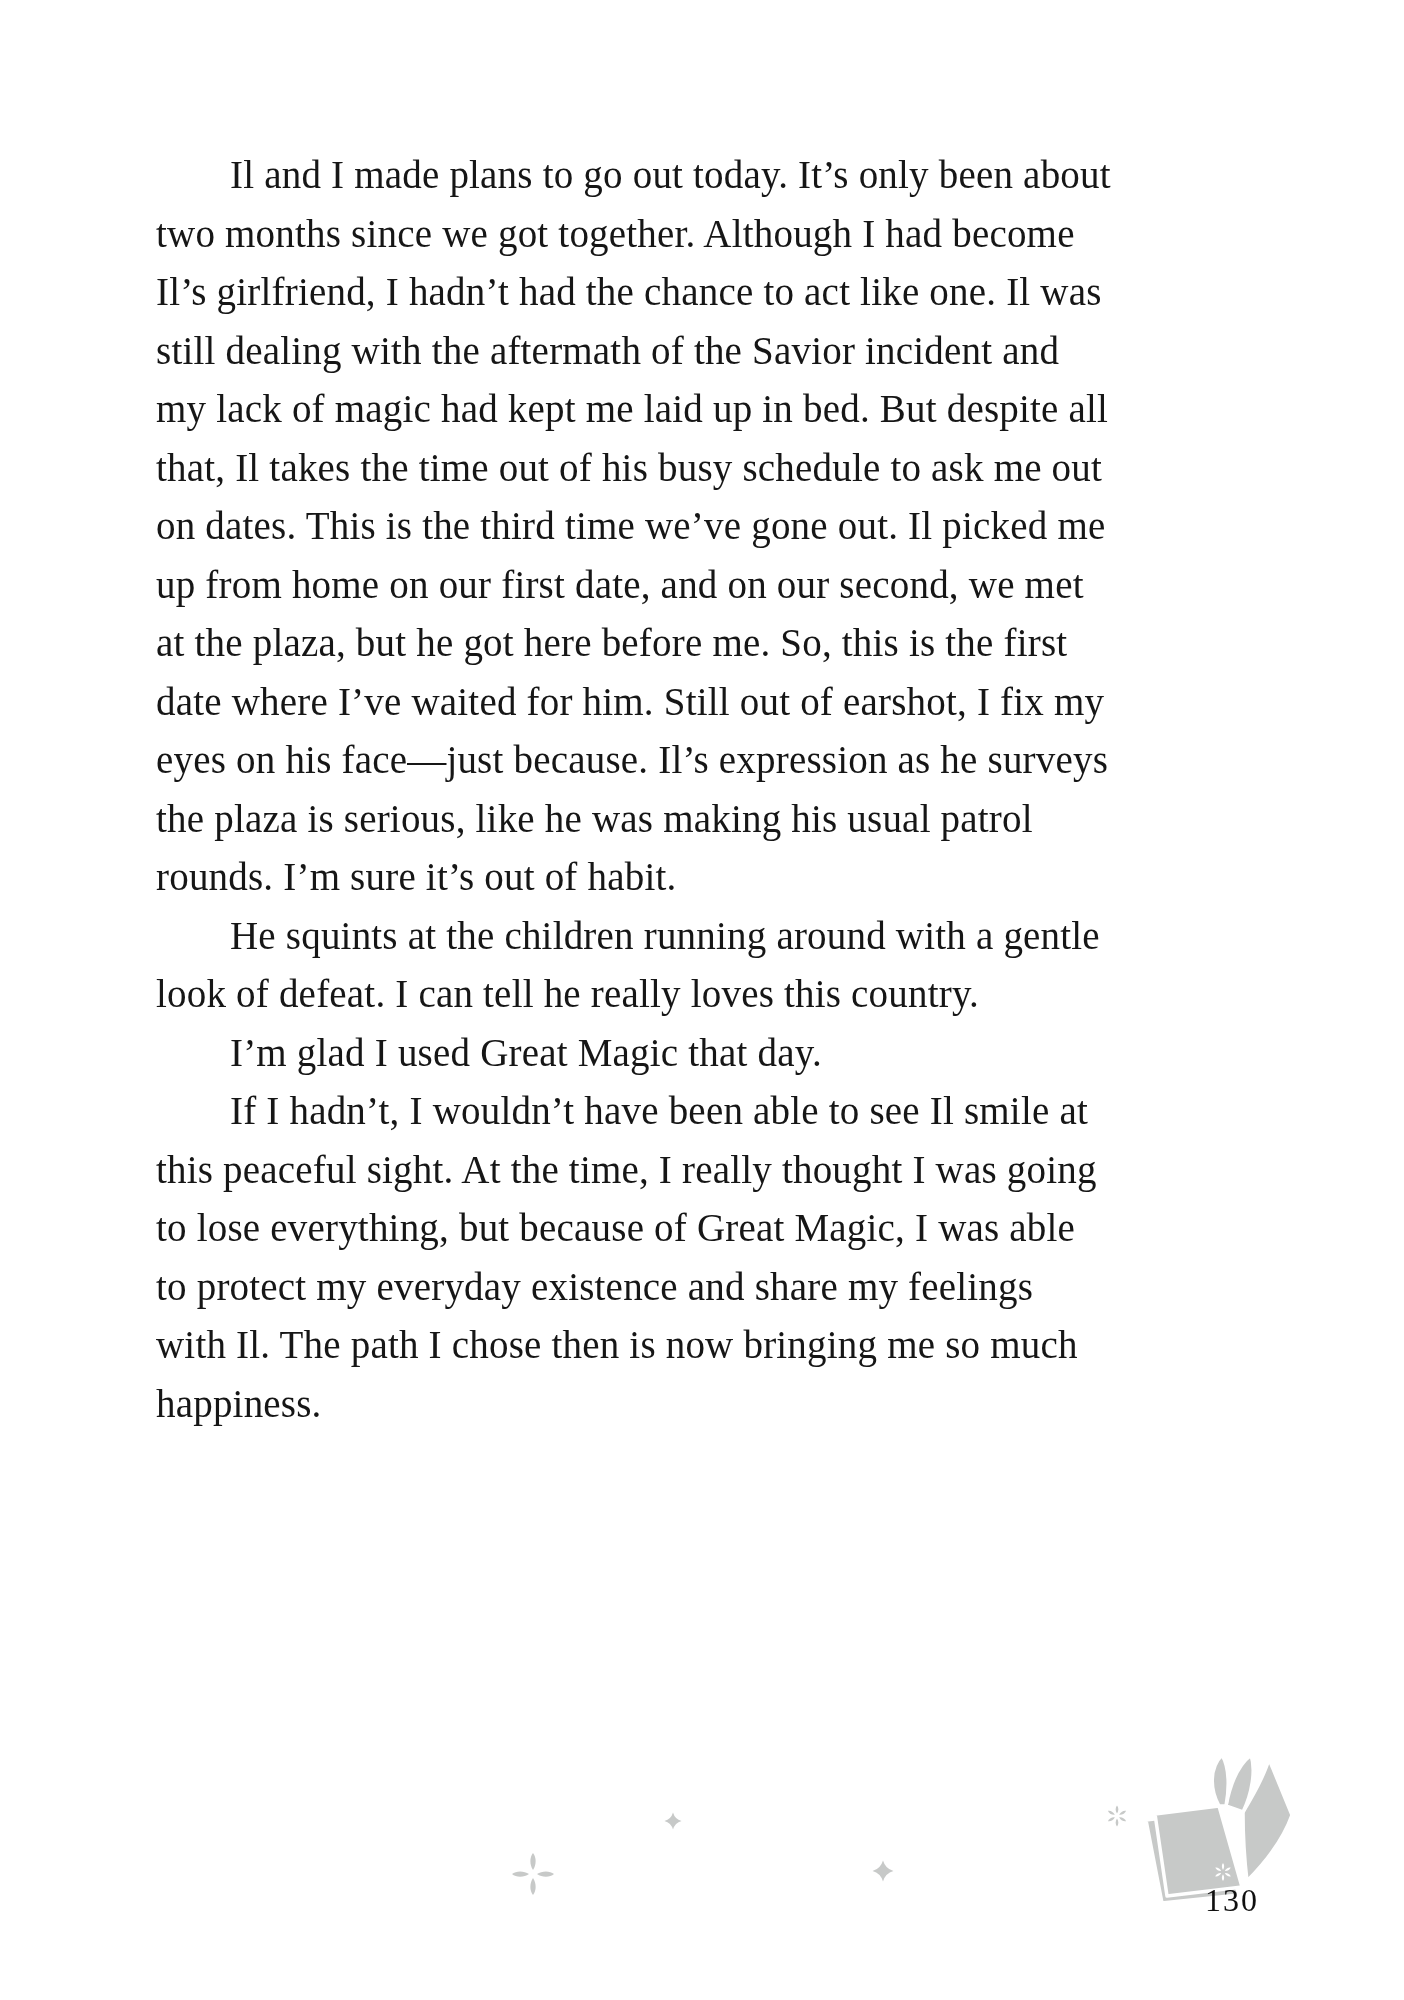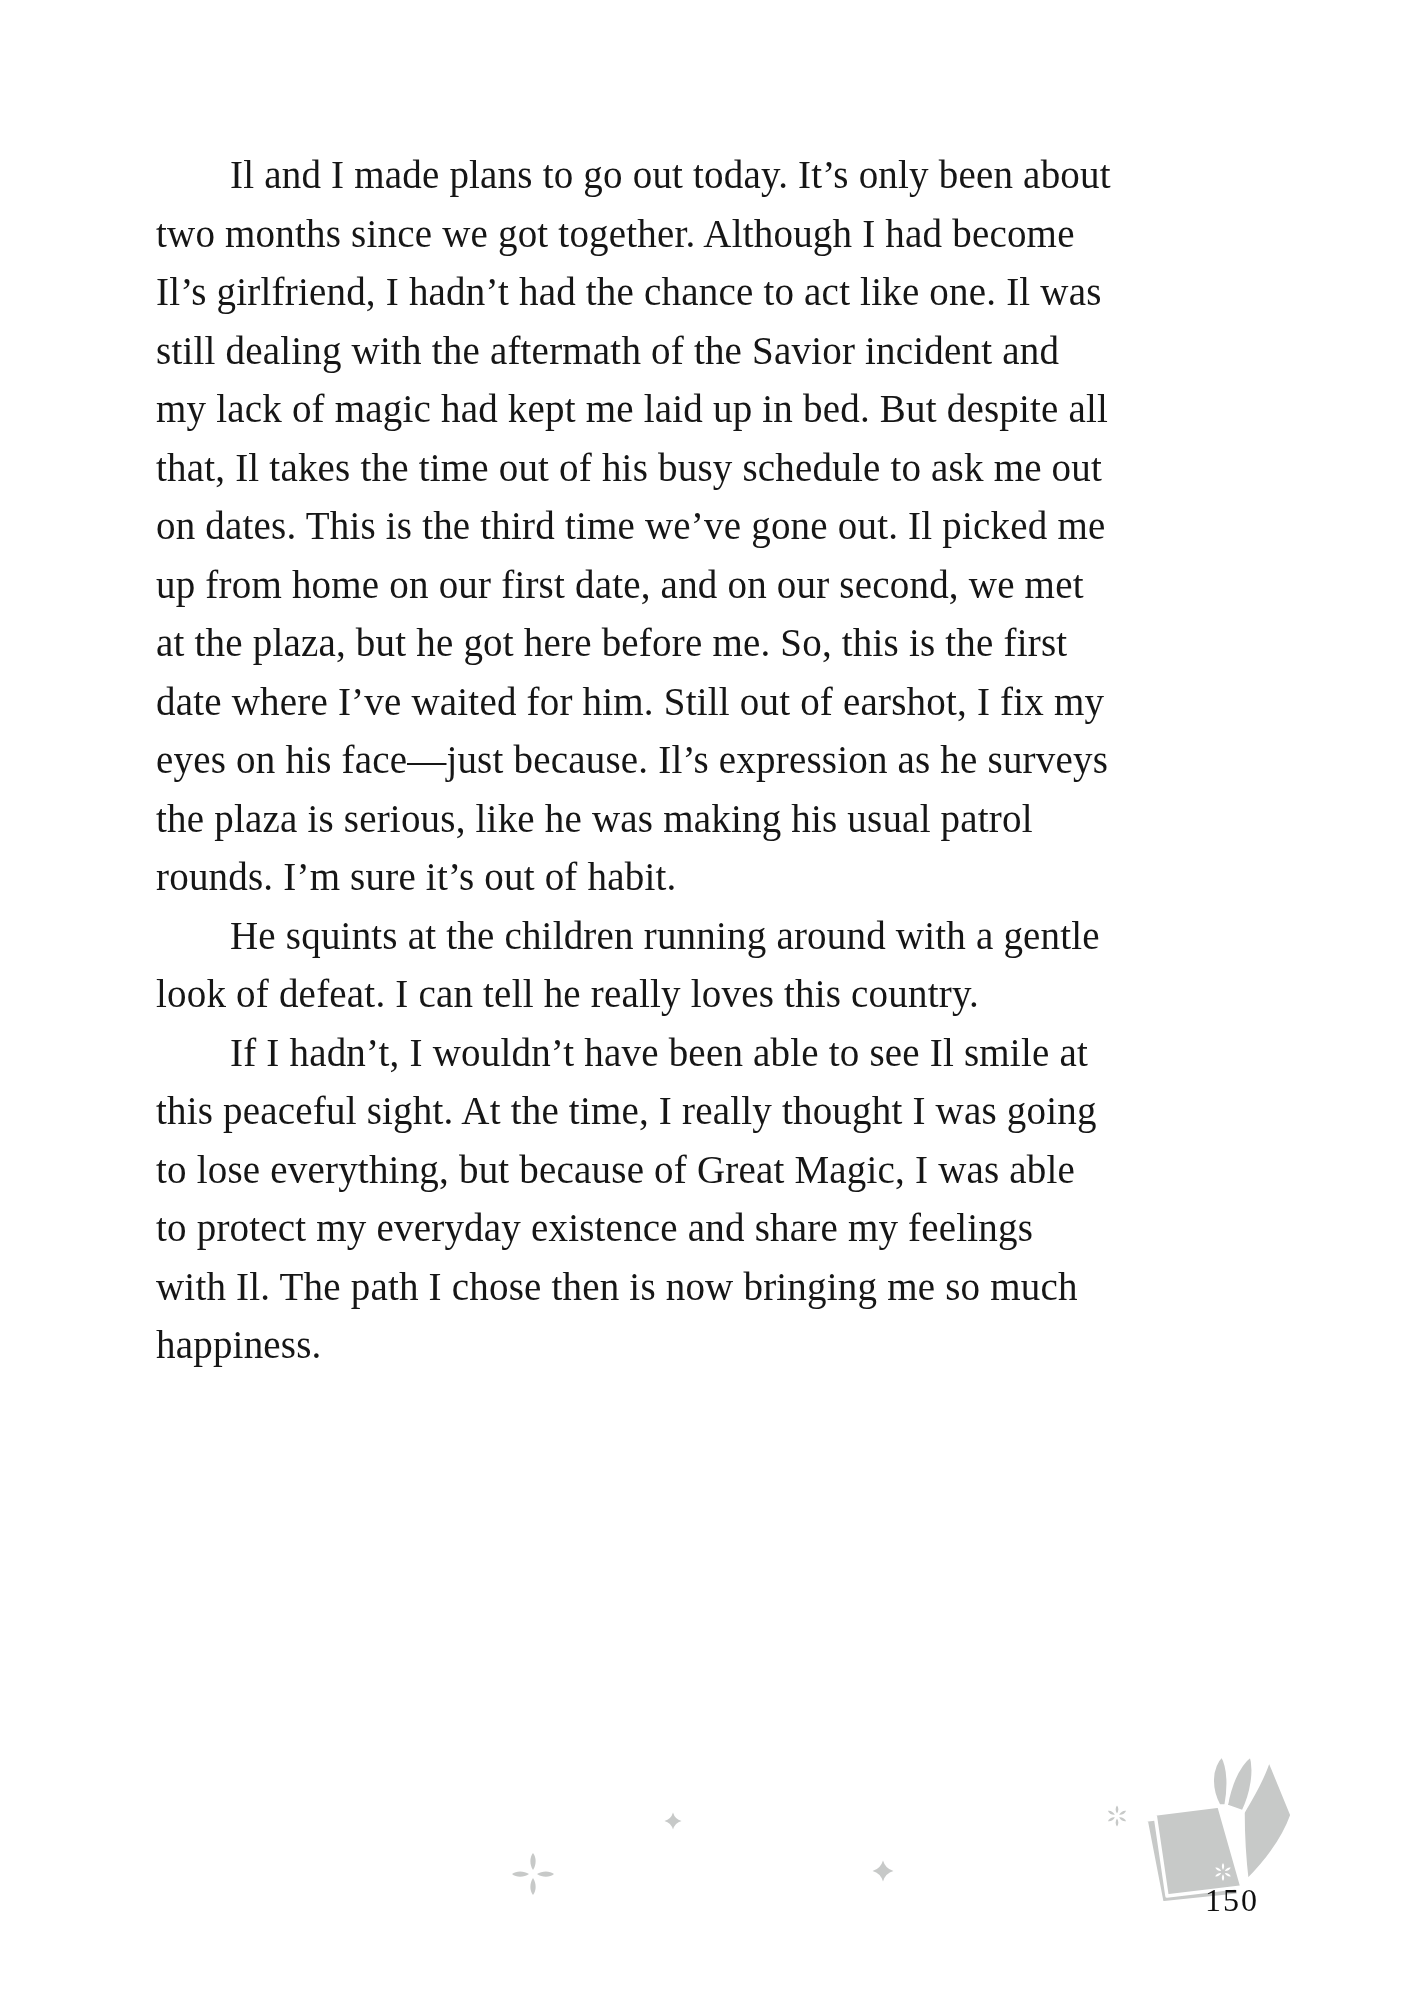--- a/index.html
+++ b/index.html
@@ -49,20 +49,21 @@
 that, Il takes the time out of his busy schedule to ask me out
 on dates. This is the third time we’ve gone out. Il picked me
 up from home on our first date, and on our second, we met
 at the plaza, but he got here before me. So, this is the first
 date where I’ve waited for him. Still out of earshot, I fix my
 eyes on his face—just because. Il’s expression as he surveys
 the plaza is serious, like he was making his usual patrol
 rounds. I’m sure it’s out of habit.</p>
       <p>He squints at the children running around with a gentle
 look of defeat. I can tell he really loves this country.</p>
+      <p>I’m glad I used Great Magic that day.</p>
       <p>If I hadn’t, I wouldn’t have been able to see Il smile at
 this peaceful sight. At the time, I really thought I was going
 to lose everything, but because of Great Magic, I was able
 to protect my everyday existence and share my feelings
 with Il. The path I chose then is now bringing me so much
 happiness.</p>
     </div>
 
   <svg width="0" height="0" style="position:absolute" aria-hidden="true">
     <defs>
@@ -114,15 +115,15 @@
       <path class="book-part" d="M103,60 C114,42 124,24 129,7 L152,63 C143,88 127,109 107,129 C104,104 103,80 103,60 Z"></path>
       <path class="book-part" d="M86,54 C91,28 99,12 111,3 C116,18 112,42 103,60 Z"></path>
       <path class="book-part" d="M79,54 C70,38 69,16 82,3 C90,16 89,38 86,54 Z"></path>
       <path class="book-part" d="M15,62 L79,54 L102,135 L27,144 Z"></path>
       <g transform="translate(83,120) scale(0.85)" fill="#ffffff">
           <use href="#ast6"></use>
         </g>
     </svg>
   </div>
 
-  <div class="page-number">150</div>
+  <div class="page-number">130</div>
 
 </div>
 
 </body></html>

